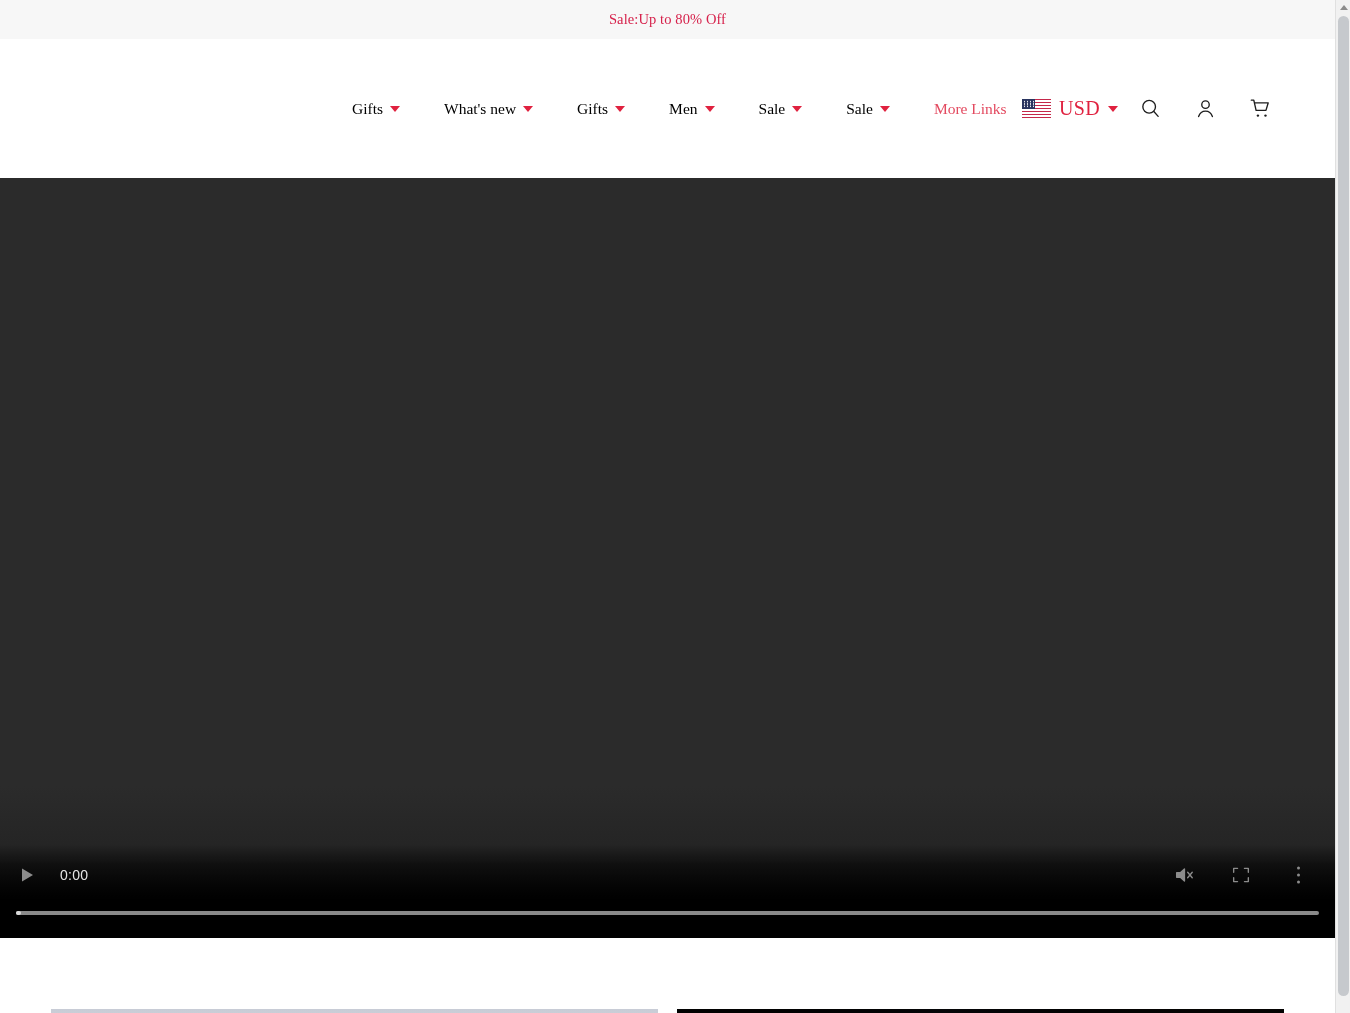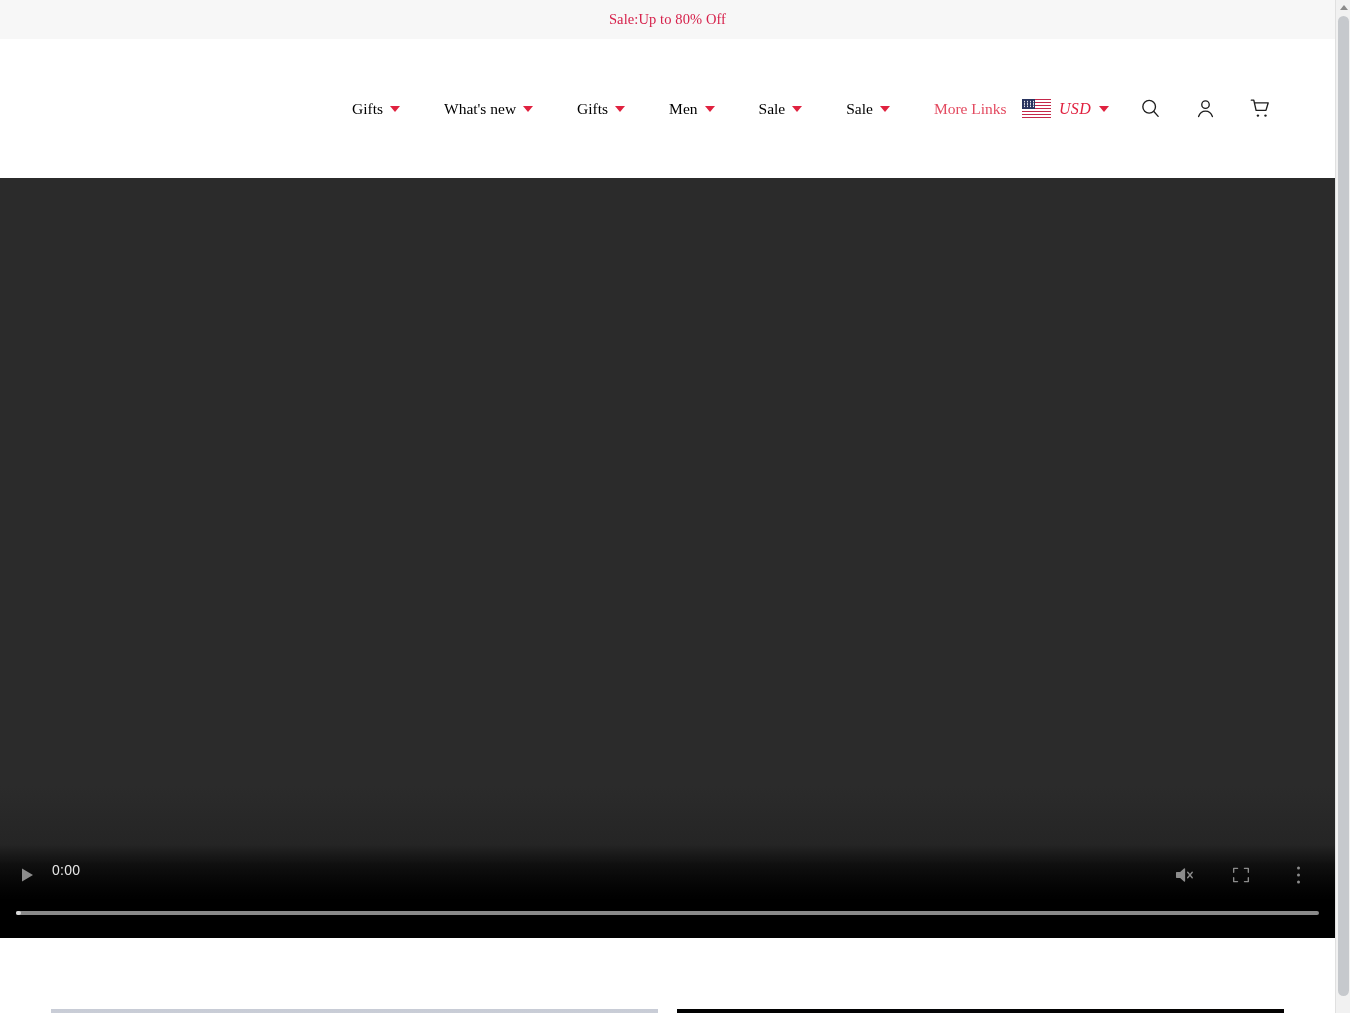--- a/index.html
+++ b/index.html
@@ -169,24 +169,23 @@
   .flag .canton::after {
     content: "";
     position: absolute;
     inset: 1px;
     background:
       radial-gradient(circle at 1.5px 1.5px, #fff 0.55px, transparent 0.6px) 0 0/3px 2.4px;
     opacity: .9;
   }
   .currency-code {
     font-family: "Liberation Serif", "DejaVu Serif", serif;
-    font-size: 16px;
+    font-size: 20px;
     color: #e0213f;
     letter-spacing: .3px;
-    font-style: italic;
   }
 
   
   .header-icons {
     position: absolute;
     right: 62px;
     top: 0;
     height: 139px;
     display: flex;
     align-items: center;
@@ -230,22 +229,22 @@
     position: absolute;
     left: 0; right: 0;
     top: 9px;
     height: 44px;
     display: flex;
     align-items: center;
     padding: 0 14px;
   }
   .vc-left {
     display: flex;
-    align-items: flex-start;
-    gap: 12px;
+    align-items: center;
+    gap: 20px;
   }
   .vc-right {
     margin-left: auto;
     display: flex;
     align-items: center;
     gap: 31px;
     padding-right: 10px;
   }
   .vc-btn {
     width: 26px; height: 26px;

